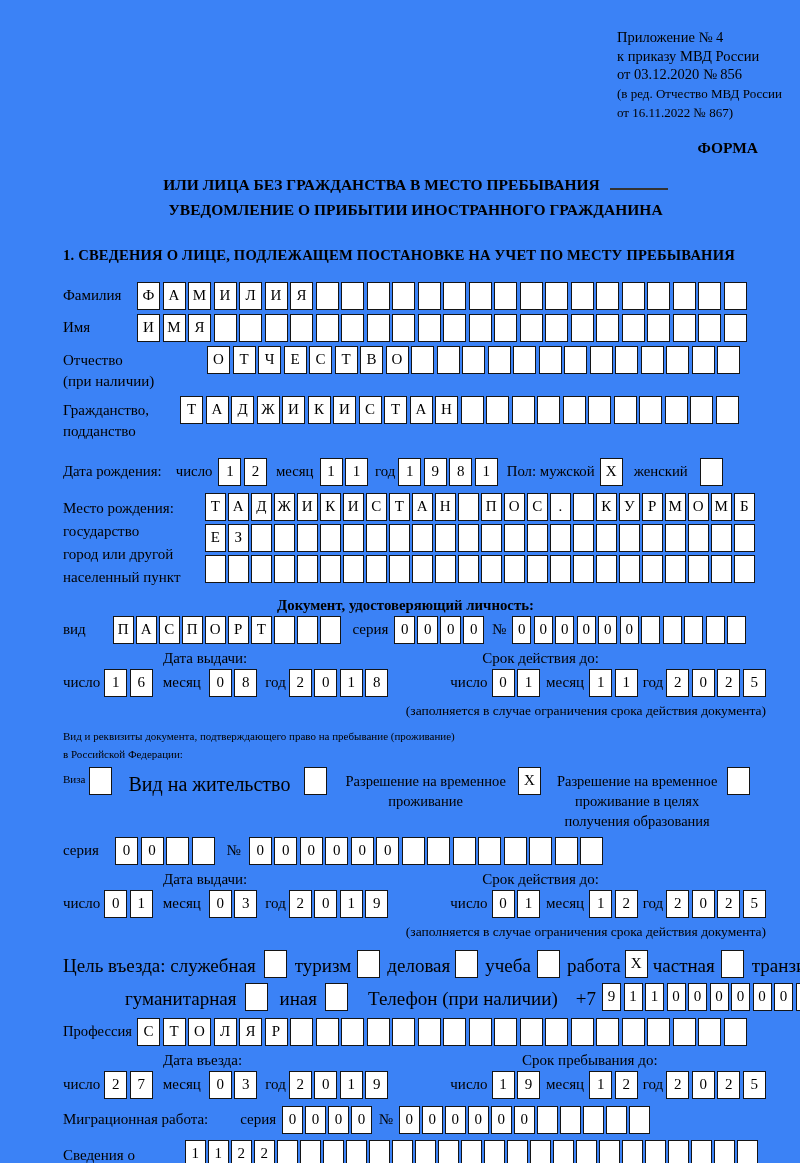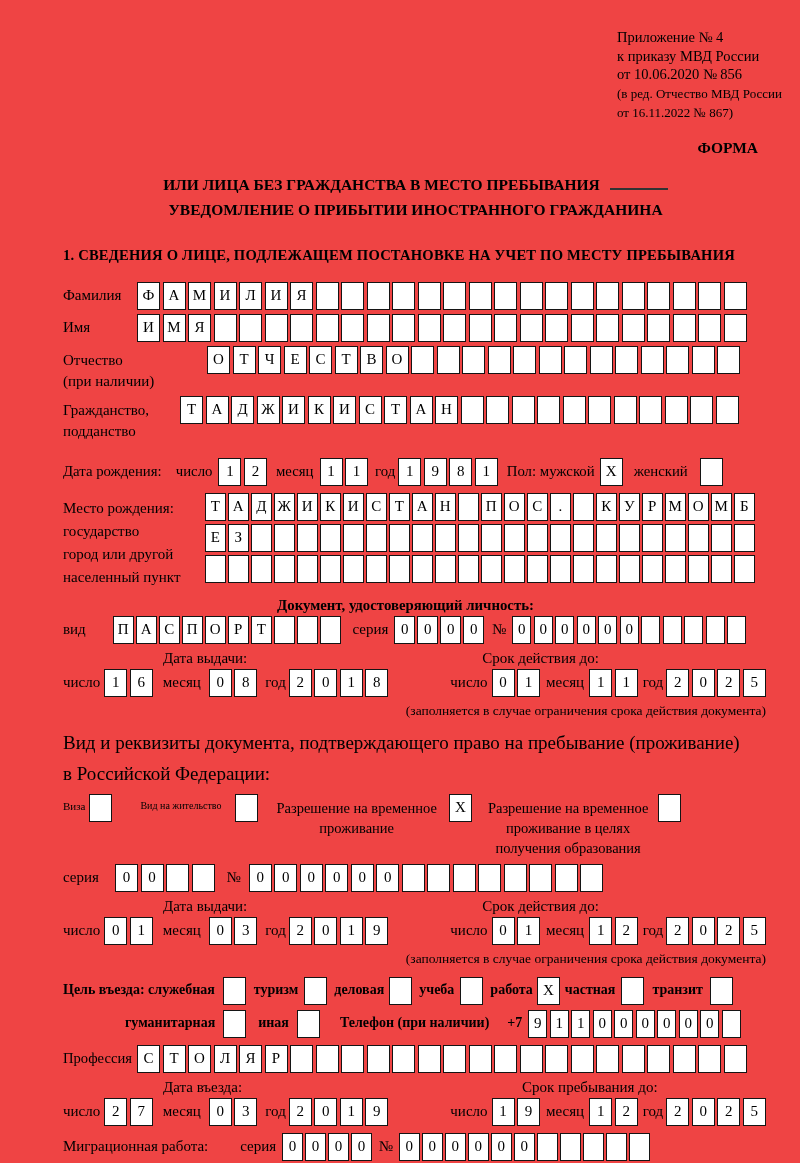--- a/index.html
+++ b/index.html
@@ -1,18 +1,18 @@
 <!DOCTYPE html>
 <html><head>
 <meta charset="utf-8">
 <style>
   * { margin:0; padding:0; box-sizing:border-box; }
   html,body { background:#fff; }
   .page {
-    width:800px; height:1163px; background:#ef4444; color:#000;
+    width:800px; height:1163px; background:#3b82f6; color:#000;
     font-family:"Liberation Serif", serif; font-size:15px;
     padding:28px 12px 0 63px; overflow:hidden; position:relative;
   }
   .hdr { margin-left:554px; font-size:14.5px; line-height:1.28; }
   .hdr .small { font-size:13px; line-height:1.3; margin-top:2px; }
   .forma { text-align:right; padding-right:30px; font-weight:bold; font-size:15.5px; margin-top:18px; }
   .title { text-align:center; font-weight:bold; font-size:15.5px; margin-top:16px; line-height:1.6; padding-right:20px; }
   .uline { display:inline-block; width:58px; border-bottom:2.5px solid #333; height:0.85em; margin-left:10px; }
   .sect { font-weight:bold; font-size:14.6px; margin-top:24px; letter-spacing:0.2px; }
 
@@ -29,35 +29,35 @@
   .sm .cell { width:20.5px; }
   .xs .cell { width:19px; }
   .rowgap { margin-bottom:3px; }
 
   .center-b { text-align:center; font-weight:bold; font-size:14.8px; margin-top:8px; padding-right:40px; }
   .dhead { display:flex; font-size:15px; margin-top:6px; }
   .drow { display:flex; margin-top:2px; }
   .dgroup { display:flex; align-items:flex-start; }
   .dl { padding-top:5px; white-space:nowrap; }
   .note { font-size:13.5px; text-align:right; padding-right:22px; margin-top:6px; }
-  .plain { font-size:19px; margin-top:8px; line-height:1.65; }
+  .plain { font-size:11px; margin-top:8px; line-height:1.65; }
   .ckrow { display:flex; align-items:flex-start; margin-top:4px; font-size:14.5px; }
   .cklabel { text-align:center; line-height:20px; padding-top:4px; }
   .purpose { display:flex; align-items:flex-start; font-size:14.2px; margin-top:10px; white-space:nowrap; }
-  .purpose .lb { font-size:14px;font-weight:bold; }
+  .purpose .lb { font-size:19px; }
 </style>
 </head>
 <body>
 
 <div class="page">
 
   <div class="hdr">
     <div>Приложение № 4</div>
     <div>к приказу МВД России</div>
-    <div>от 10.06.2020 № 856</div>
+    <div>от 03.12.2020 № 856</div>
     <div class="small">(в ред. Отчество МВД России</div>
     <div class="small">от 16.11.2022 № 867)</div>
   </div>
   <div class="forma">ФОРМА</div>
 
   <div class="title">
     <div><span>ИЛИ ЛИЦА БЕЗ ГРАЖДАНСТВА В МЕСТО ПРЕБЫВАНИЯ</span><span class="uline"></span></div>
     <div>УВЕДОМЛЕНИЕ О ПРИБЫТИИ ИНОСТРАННОГО ГРАЖДАНИНА</div>
   </div>
 
@@ -384,21 +384,21 @@
   <div class="note">(заполняется в случае ограничения срока действия документа)</div>
 
   <div class="plain">
     <div>Вид и реквизиты документа, подтверждающего право на пребывание (проживание)</div>
     <div>в Российской Федерации:</div>
   </div>
 
   <div class="ckrow">
     <span class="lb" style="font-size:11px; padding-top:6px;">Виза</span>
     <span class="cell" style="margin-left:4px;"></span>
-    <span class="lb" style="font-size:10px; padding-top:6px; margin-left:28px;">Вид на жительство</span>
+    <span class="lb" style="font-size:20px; padding-top:6px; margin-left:16px;">Вид на жительство</span>
     <span class="cell" style="margin-left:14px;"></span>
     <span class="cklabel" style="margin-left:18px;">
       <div>Разрешение на временное</div>
       <div>проживание</div>
     </span>
     <span class="cell" style="margin-left:12px;">X</span>
     <span class="cklabel" style="margin-left:16px;">
       <div>Разрешение на временное</div>
       <div>проживание в целях</div>
       <div>получения образования</div>

